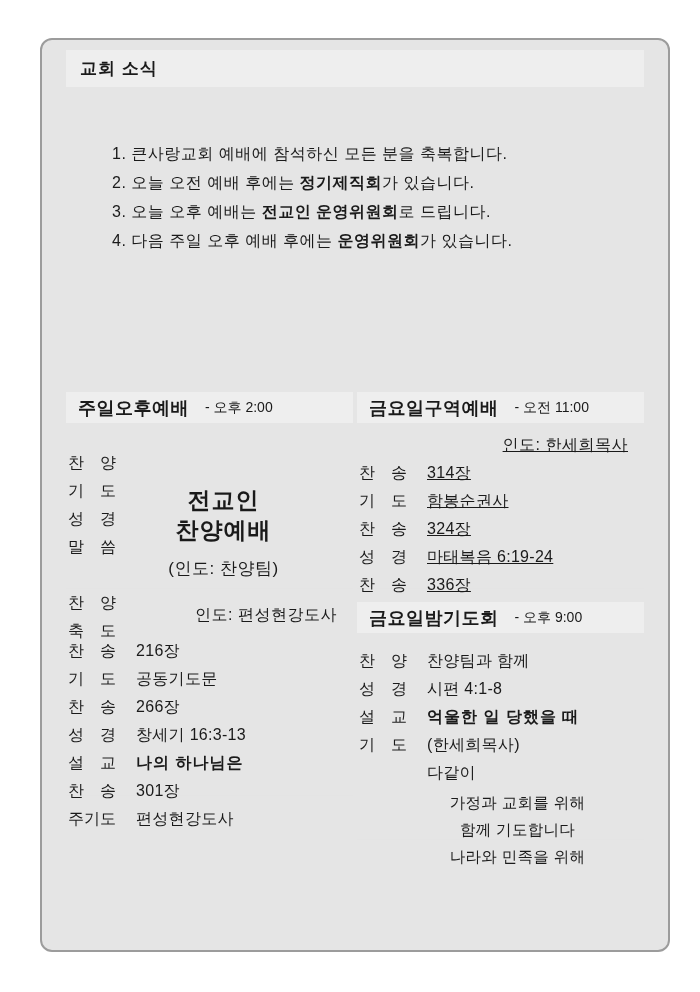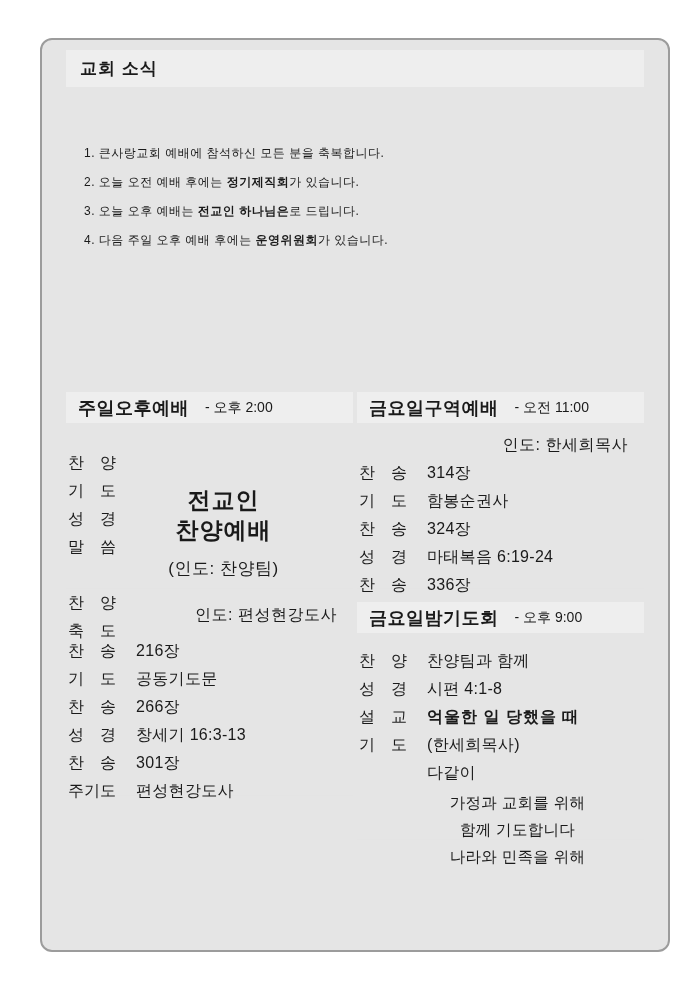--- a/index.html
+++ b/index.html
@@ -28,24 +28,25 @@
     display:flex;align-items:center;
     padding-left:14px;
     font-size:17px;font-weight:bold;
     letter-spacing:1px;
   }
   .announcements{
     margin-top:52px;
     padding-left:18px;
   }
   .ann{
-    font-size:12px;
+    font-size:16px;
     line-height:29px;
     white-space:pre;
     letter-spacing:0.5px;
+    margin-left:28px;
   }
   .ann .b{font-weight:bold;}
   
   .grid{
     margin-top:137px;
     display:grid;
     grid-template-columns:1fr 1fr;
     column-gap:4px;
   }
   .panel-bar{
@@ -55,21 +56,21 @@
     padding-left:12px;
     white-space:nowrap;
   }
   .panel-title{font-size:18px;font-weight:bold;letter-spacing:0.5px;}
   .panel-time{font-size:14px;margin-left:16px;color:#1a1a1a;}
   .panel-body{
     box-sizing:border-box;
     border-bottom:1px solid #e4e4e4;
     font-size:16px;
   }
-  .body-mid{height:166px;}
+  .body-mid{height:166px;text-decoration:underline;}
   .body-bot{height:207px;}
   .row{
     line-height:28px;
     white-space:pre;
     padding-left:2px;
   }
   .label{display:inline-block;min-width:68px;white-space:pre;}
   .value{letter-spacing:0.3px;}
   .v-bold{font-weight:900;letter-spacing:1px;}
   .leader-line{
@@ -105,21 +106,21 @@
 
 <div class="page">
 
   <div class="news-bar">
     <span>교회 소식</span>
   </div>
 
   <div class="announcements">
     <div class="ann"><span>1. 큰사랑교회 예배에 참석하신 모든 분을 축복합니다.</span><span class="b"></span><span></span></div>
     <div class="ann"><span>2. 오늘 오전 예배 후에는 </span><span class="b">정기제직회</span><span>가 있습니다.</span></div>
-    <div class="ann"><span>3. 오늘 오후 예배는 </span><span class="b">전교인 하나님은</span><span>로 드립니다.</span></div>
+    <div class="ann"><span>3. 오늘 오후 예배는 </span><span class="b">전교인 운영위원회</span><span>로 드립니다.</span></div>
     <div class="ann"><span>4. 다음 주일 오후 예배 후에는 </span><span class="b">운영위원회</span><span>가 있습니다.</span></div>
   </div>
 
   <div class="grid">
 
     <section>
       <header class="panel-bar">
         <span class="panel-title">주일오후예배</span>
         <span class="panel-time">- 오후 2:00</span>
       </header>
@@ -155,20 +156,21 @@
     </section>
 
     <section>
       <div class="panel-body body-bot pad-top-md">
         <div class="leader-line">인도: 편성현강도사</div>
         <div class="rows-after-leader">
           <div class="row"><span class="label">찬　송</span><span class="value">216장</span></div>
           <div class="row"><span class="label">기　도</span><span class="value">공동기도문</span></div>
           <div class="row"><span class="label">찬　송</span><span class="value">266장</span></div>
           <div class="row"><span class="label">성　경</span><span class="value">창세기 16:3-13</span></div>
+          <div class="row"><span class="label">설　교</span><span class="value v-bold">나의 하나님은</span></div>
           <div class="row"><span class="label">찬　송</span><span class="value">301장</span></div>
           <div class="row"><span class="label">주기도</span><span class="value">편성현강도사</span></div>
         </div>
       </div>
     </section>
 
     <section>
       <header class="panel-bar bottom-row-spacer">
         <span class="panel-title">금요일밤기도회</span>
         <span class="panel-time">- 오후 9:00</span>

